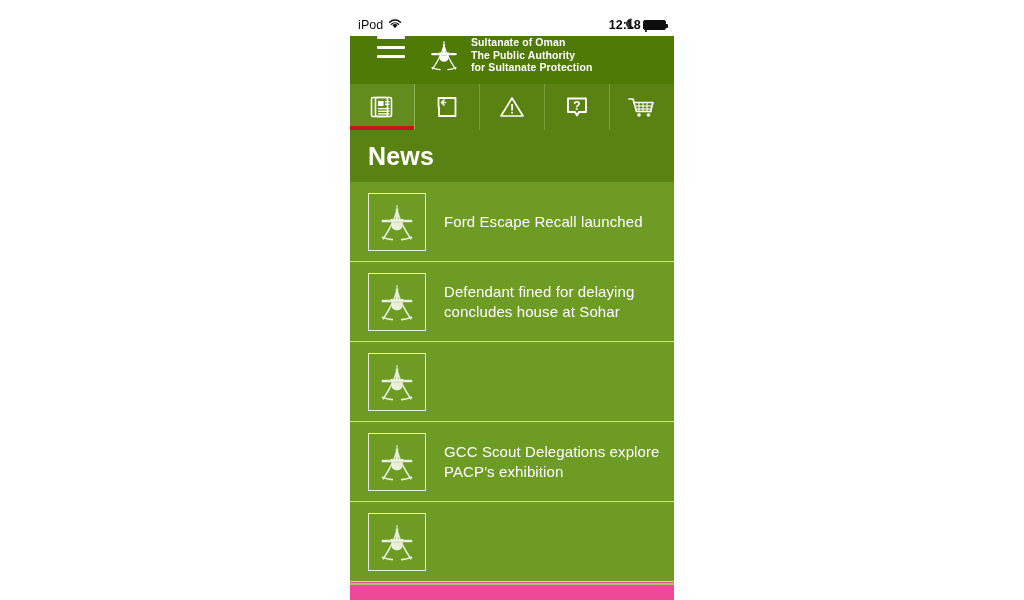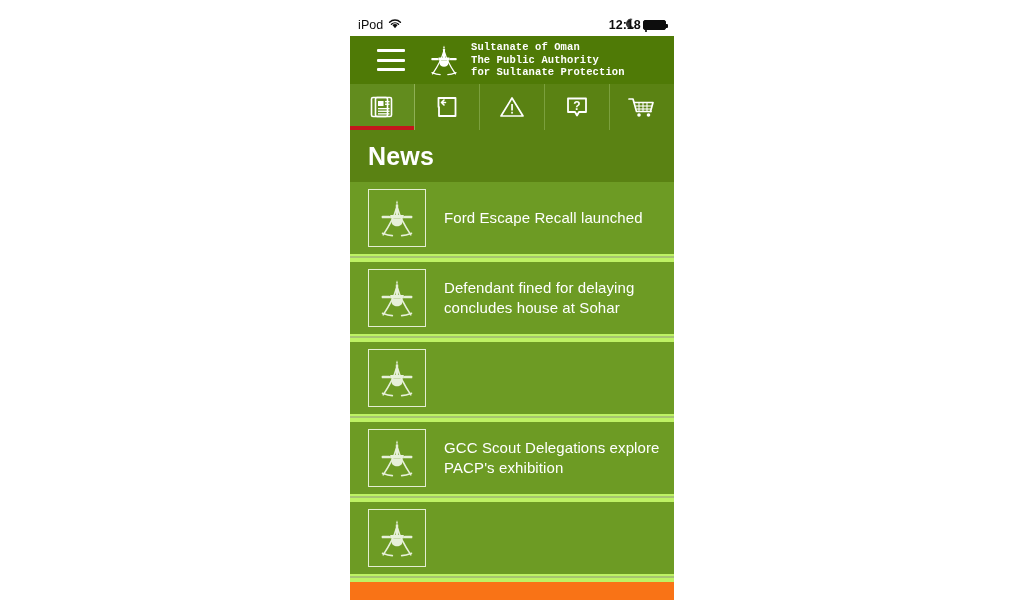--- a/index.html
+++ b/index.html
@@ -10,21 +10,21 @@
     height: 600px;
     overflow: hidden;
     font-family: "Liberation Sans", sans-serif;
   }
   #screen {
     position: absolute;
     left: 350px;
     top: 14px;
     width: 324px;
     height: 586px;
-    background: #f97316;
+    background: #ec4899;
     overflow: hidden;
   }
 
   
   .statusbar {
     height: 22px;
     background: #ffffff;
     display: flex;
     align-items: center;
     padding: 0 8px;
@@ -77,24 +77,23 @@
     height: 4px;
     background: #0d0d0d;
     border-radius: 0 1px 1px 0;
   }
 
   
   .appheader {
     height: 48px;
     background: #4f7a06;
     display: flex;
-    align-items: center;
+    align-items: flex-start;
     padding: 0 10px;
     box-sizing: border-box;
-    font-family: Liberation Mono, monospace;
   }
   .hamburger {
     width: 28px;
     height: 22px;
     margin-left: 17px;
     margin-right: 20px;
     display: flex;
     flex-direction: column;
     justify-content: space-between;
     cursor: pointer;
@@ -168,21 +167,21 @@
   
   .newslist {
     background: #6d9b24;
   }
   .news-item {
     display: flex;
     align-items: center;
     height: 80px;
     padding: 0 14px 0 18px;
     box-sizing: border-box;
-    border-bottom: 8px solid #bef264;
+    border-bottom: 1px solid #bef264;
     background: #6d9b24;
     position: relative;
     cursor: pointer;
   }
   .news-item:after {
     content: "";
     position: absolute;
     left: 0;
     right: 0;
     bottom: -4px;

